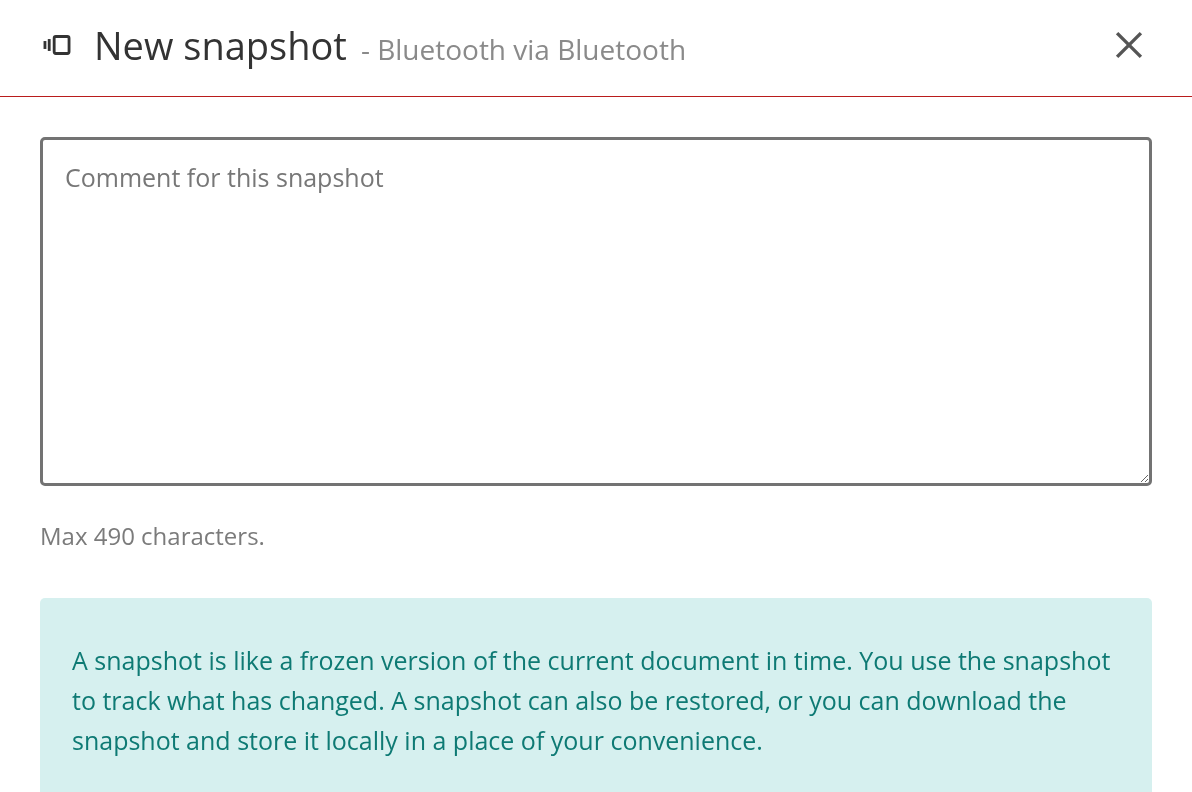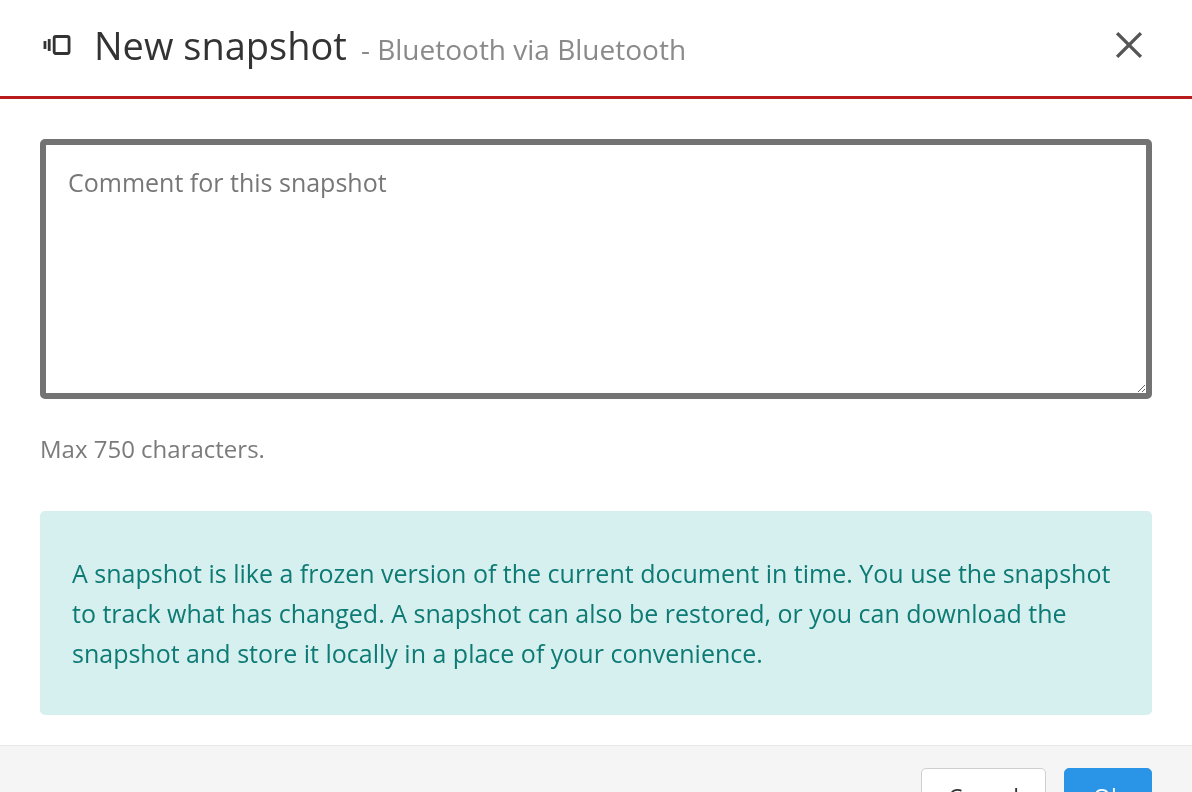--- a/index.html
+++ b/index.html
@@ -14,21 +14,21 @@
   }
   .modal {
     display: flex;
     flex-direction: column;
     height: 100%;
   }
   .modal-header {
     display: flex;
     align-items: center;
     padding: 22px 40px 28px 40px;
-    border-bottom: 3px solid #b91c1c;
+    border-bottom: 1px solid #b91c1c;
   }
   .modal-header .icon-wrap {
     display: inline-flex;
     align-items: center;
     margin-right: 20px;
     flex-shrink: 0;
   }
   .modal-header svg {
     width: 34px;
     height: 34px;
@@ -60,22 +60,22 @@
     cursor: pointer;
     padding: 6px;
     flex-shrink: 0;
   }
   .modal-body {
     flex: 1;
     padding: 40px 40px 30px 40px;
   }
   .comment-box {
     width: 100%;
-    height: 260px;
-    border: 6px solid #737373;
+    height: 349px;
+    border: 3px solid #737373;
     outline: none;
     border-radius: 5px;
     padding: 20px 22px;
     font-size: 25px;
     color: #4c1d95;
     font-family: inherit;
     resize: both;
     background: #fff;
   }
   .comment-box::placeholder {
@@ -143,21 +143,21 @@
         <svg width="20" height="20" viewBox="0 0 20 20" stroke="#555" stroke-width="2">
           <line x1="3" y1="3" x2="17" y2="17"></line>
           <line x1="17" y1="3" x2="3" y2="17"></line>
         </svg>
       </span>
     </div>
   </div>
 
   <div class="modal-body">
     <textarea class="comment-box" placeholder="Comment for this snapshot" style=""></textarea>
-    <div class="helper-text">Max 750 characters.</div>
+    <div class="helper-text">Max 490 characters.</div>
     <div class="info-panel">A snapshot is like a frozen version of the current document in time. You use the snapshot to track what has changed. A snapshot can also be restored, or you can download the snapshot and store it locally in a place of your convenience.</div>
   </div>
 
   <div class="modal-footer">
     <button class="btn btn-cancel">Cancel</button>
     <button class="btn btn-primary">Ok</button>
   </div>
 </div>
 
 </body></html>

